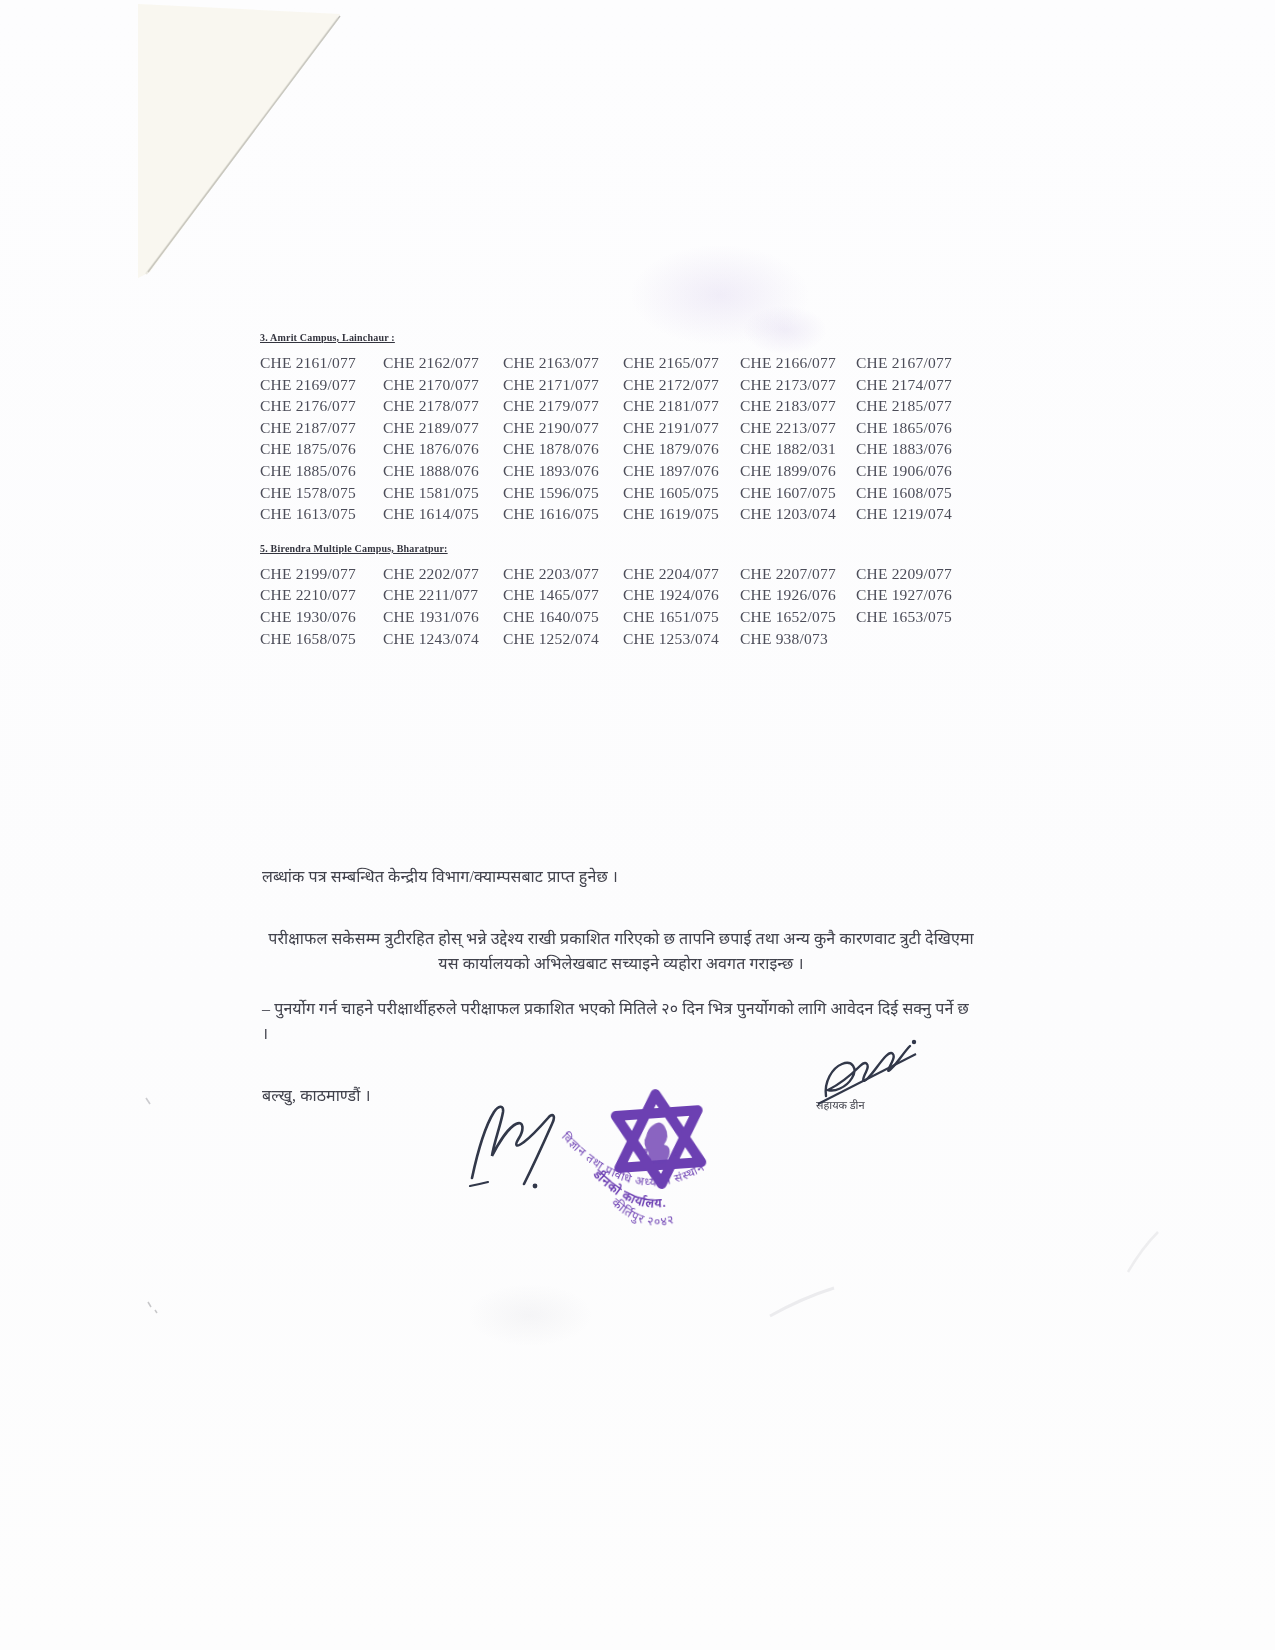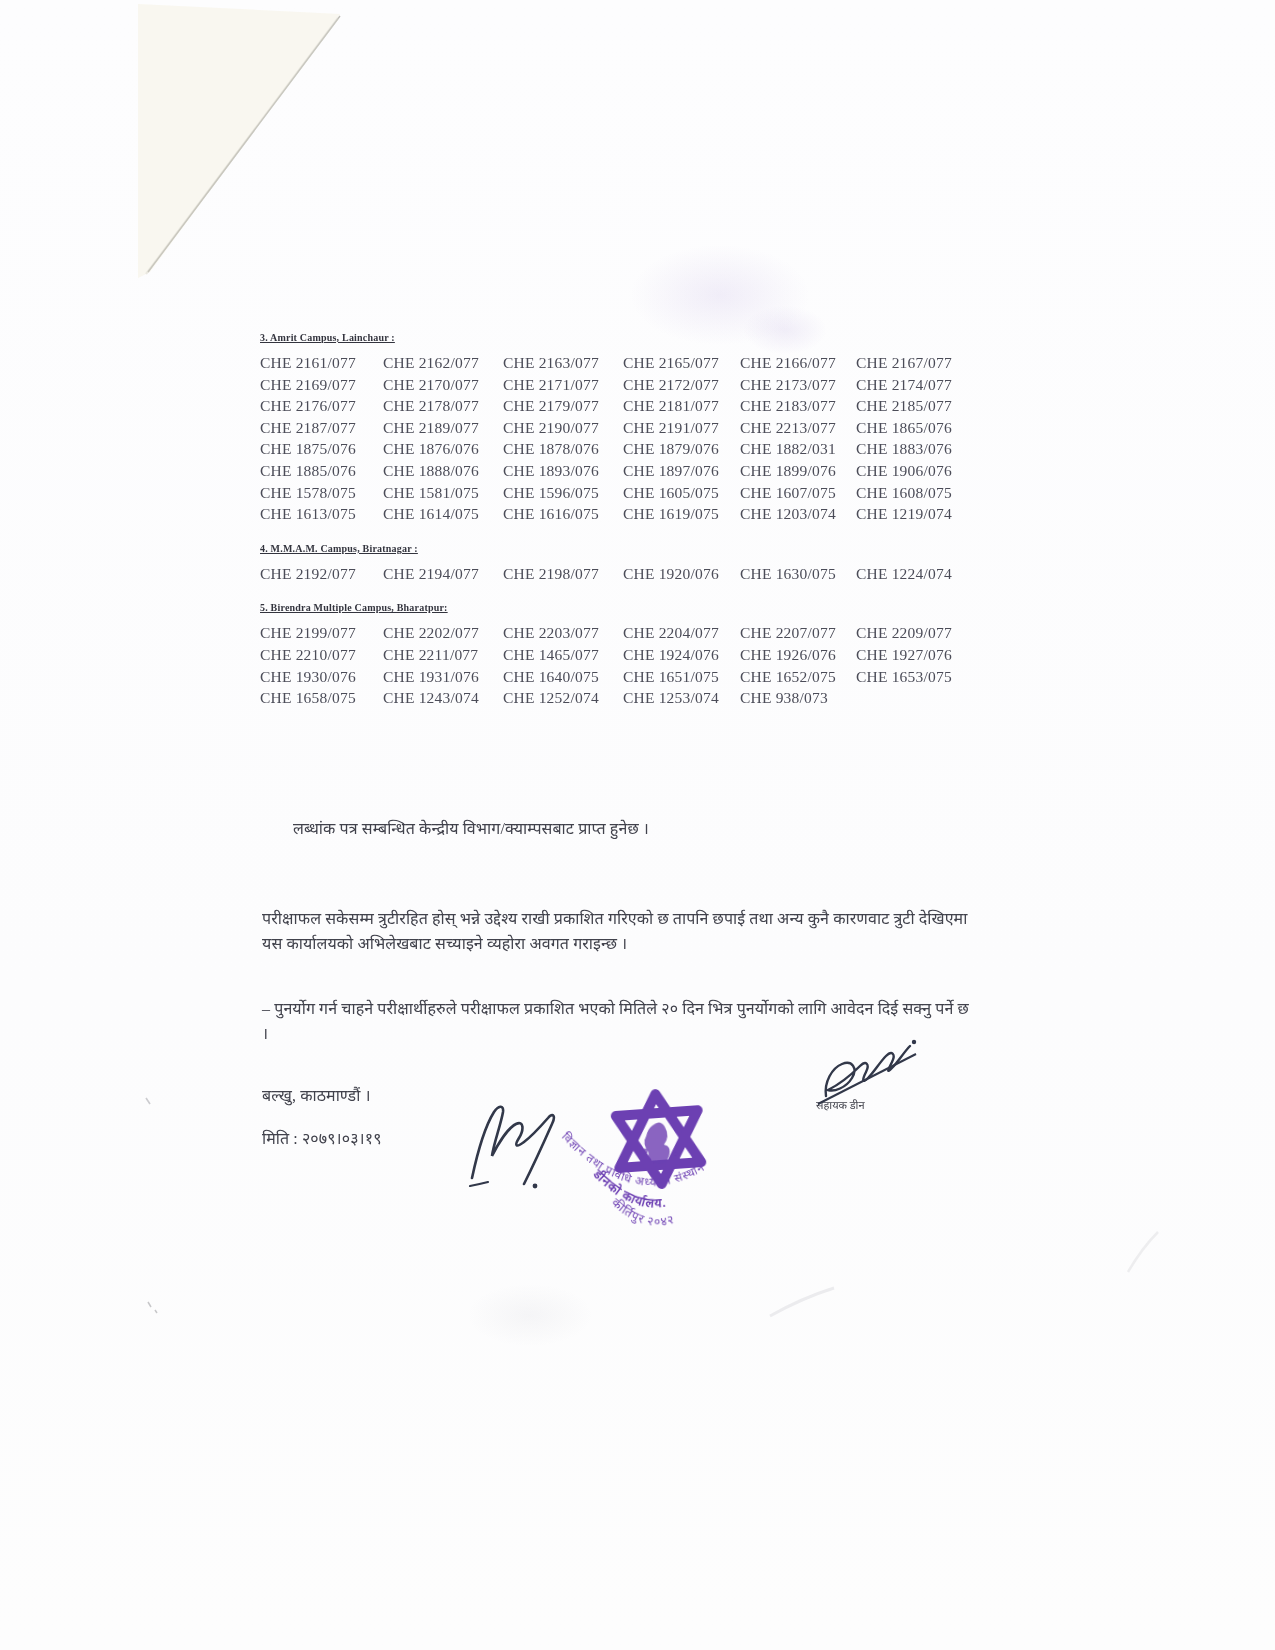--- a/index.html
+++ b/index.html
@@ -37,22 +37,22 @@
     color:#4b4c58;
     white-space:nowrap;
   }
   
   .np{
     position:absolute;left:262px;
     font-size:16px;line-height:25px;
     color:#41424c;
     letter-spacing:.1px;
   }
-  #para1{top:816px;width:720px;margin-left:31px;}
-  #para2{top:906px;width:718px;}
+  #para1{top:864px;width:720px;}
+  #para2{top:926px;width:718px;text-align:center;}
   #para3{top:996px;width:715px;}
   #place-line{top:1083px;width:400px;}
   #date-line{top:1126px;width:400px;}
   #dean-title{position:absolute;left:816px;top:1097px;font-size:11px;color:#41424c;}
   
   #fold-triangle{position:absolute;left:0;top:0;pointer-events:none;}
   .bleed{
     position:absolute;border-radius:50%;
     pointer-events:none;
   }
@@ -133,31 +133,20 @@
           <div class="code-cell">CHE 1608/075</div>
           <div class="code-cell">CHE 1613/075</div>
           <div class="code-cell">CHE 1614/075</div>
           <div class="code-cell">CHE 1616/075</div>
           <div class="code-cell">CHE 1619/075</div>
           <div class="code-cell">CHE 1203/074</div>
           <div class="code-cell">CHE 1219/074</div>
         </div>
       </div>
       <div class="section">
-        <div class="sec-title">4. M.M.A.M. Campus, Biratnagar :</div>
-        <div class="code-grid">
-          <div class="code-cell">CHE 2192/077</div>
-          <div class="code-cell">CHE 2194/077</div>
-          <div class="code-cell">CHE 2198/077</div>
-          <div class="code-cell">CHE 1920/076</div>
-          <div class="code-cell">CHE 1630/075</div>
-          <div class="code-cell">CHE 1224/074</div>
-        </div>
-      </div>
-      <div class="section">
         <div class="sec-title">5. Birendra Multiple Campus, Bharatpur:</div>
         <div class="code-grid">
           <div class="code-cell">CHE 2199/077</div>
           <div class="code-cell">CHE 2202/077</div>
           <div class="code-cell">CHE 2203/077</div>
           <div class="code-cell">CHE 2204/077</div>
           <div class="code-cell">CHE 2207/077</div>
           <div class="code-cell">CHE 2209/077</div>
           <div class="code-cell">CHE 2210/077</div>
           <div class="code-cell">CHE 2211/077</div>
@@ -179,21 +168,20 @@
           <div class="code-cell"></div>
         </div>
       </div>
     </div>
 
   <div id="para1" class="np">लब्धांक पत्र सम्बन्धित केन्द्रीय विभाग/क्याम्पसबाट प्राप्त हुनेछ ।</div>
   <div id="para2" class="np">परीक्षाफल सकेसम्म त्रुटीरहित होस् भन्ने उद्देश्य राखी प्रकाशित गरिएको छ तापनि छपाई तथा अन्य कुनै कारणवाट त्रुटी देखिएमा यस कार्यालयको अभिलेखबाट सच्याइने व्यहोरा अवगत गराइन्छ ।</div>
   <div id="para3" class="np">– पुनर्योग गर्न चाहने परीक्षार्थीहरुले परीक्षाफल प्रकाशित भएको मितिले २० दिन भित्र पुनर्योगको लागि आवेदन दिई सक्नु पर्ने छ ।</div>
 
   <div id="place-line" class="np">बल्खु, काठमाण्डौं ।</div>
-  <div id="date-line" class="np">मिति : २०७९।०३।१९</div>
   <div id="dean-title">सहायक डीन</div>
 
   <svg id="ink-layer" width="1275" height="1650" viewBox="0 0 1275 1650">
     <defs>
       <path id="arc1" d="M 563 1130 Q 650 1238 752 1136"></path>
       <path id="arc2" d="M 592 1170 Q 652 1242 720 1174"></path>
       <path id="arc3" d="M 608 1200 Q 654 1250 706 1202"></path>
       <filter id="soft">
           <feGaussianBlur stdDeviation="0.55"></feGaussianBlur>
         </filter>

